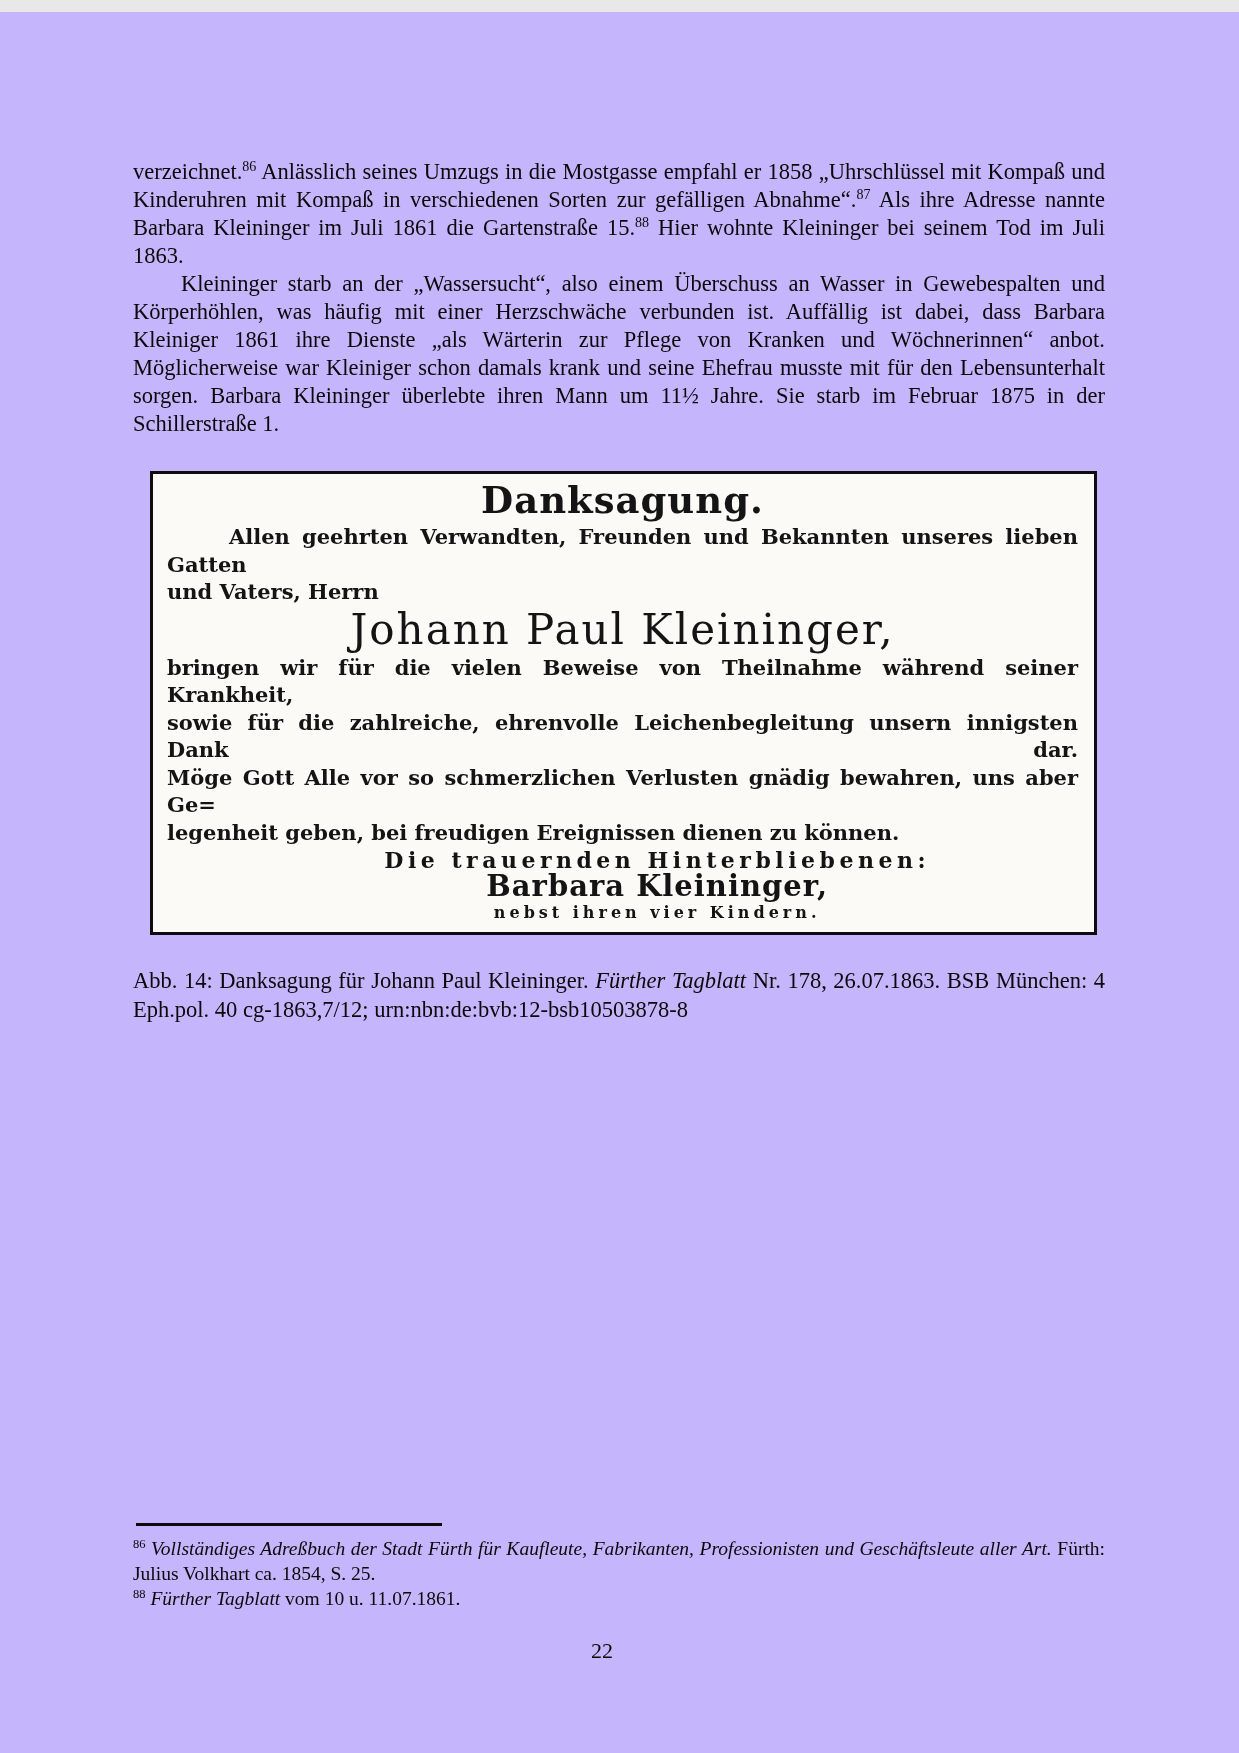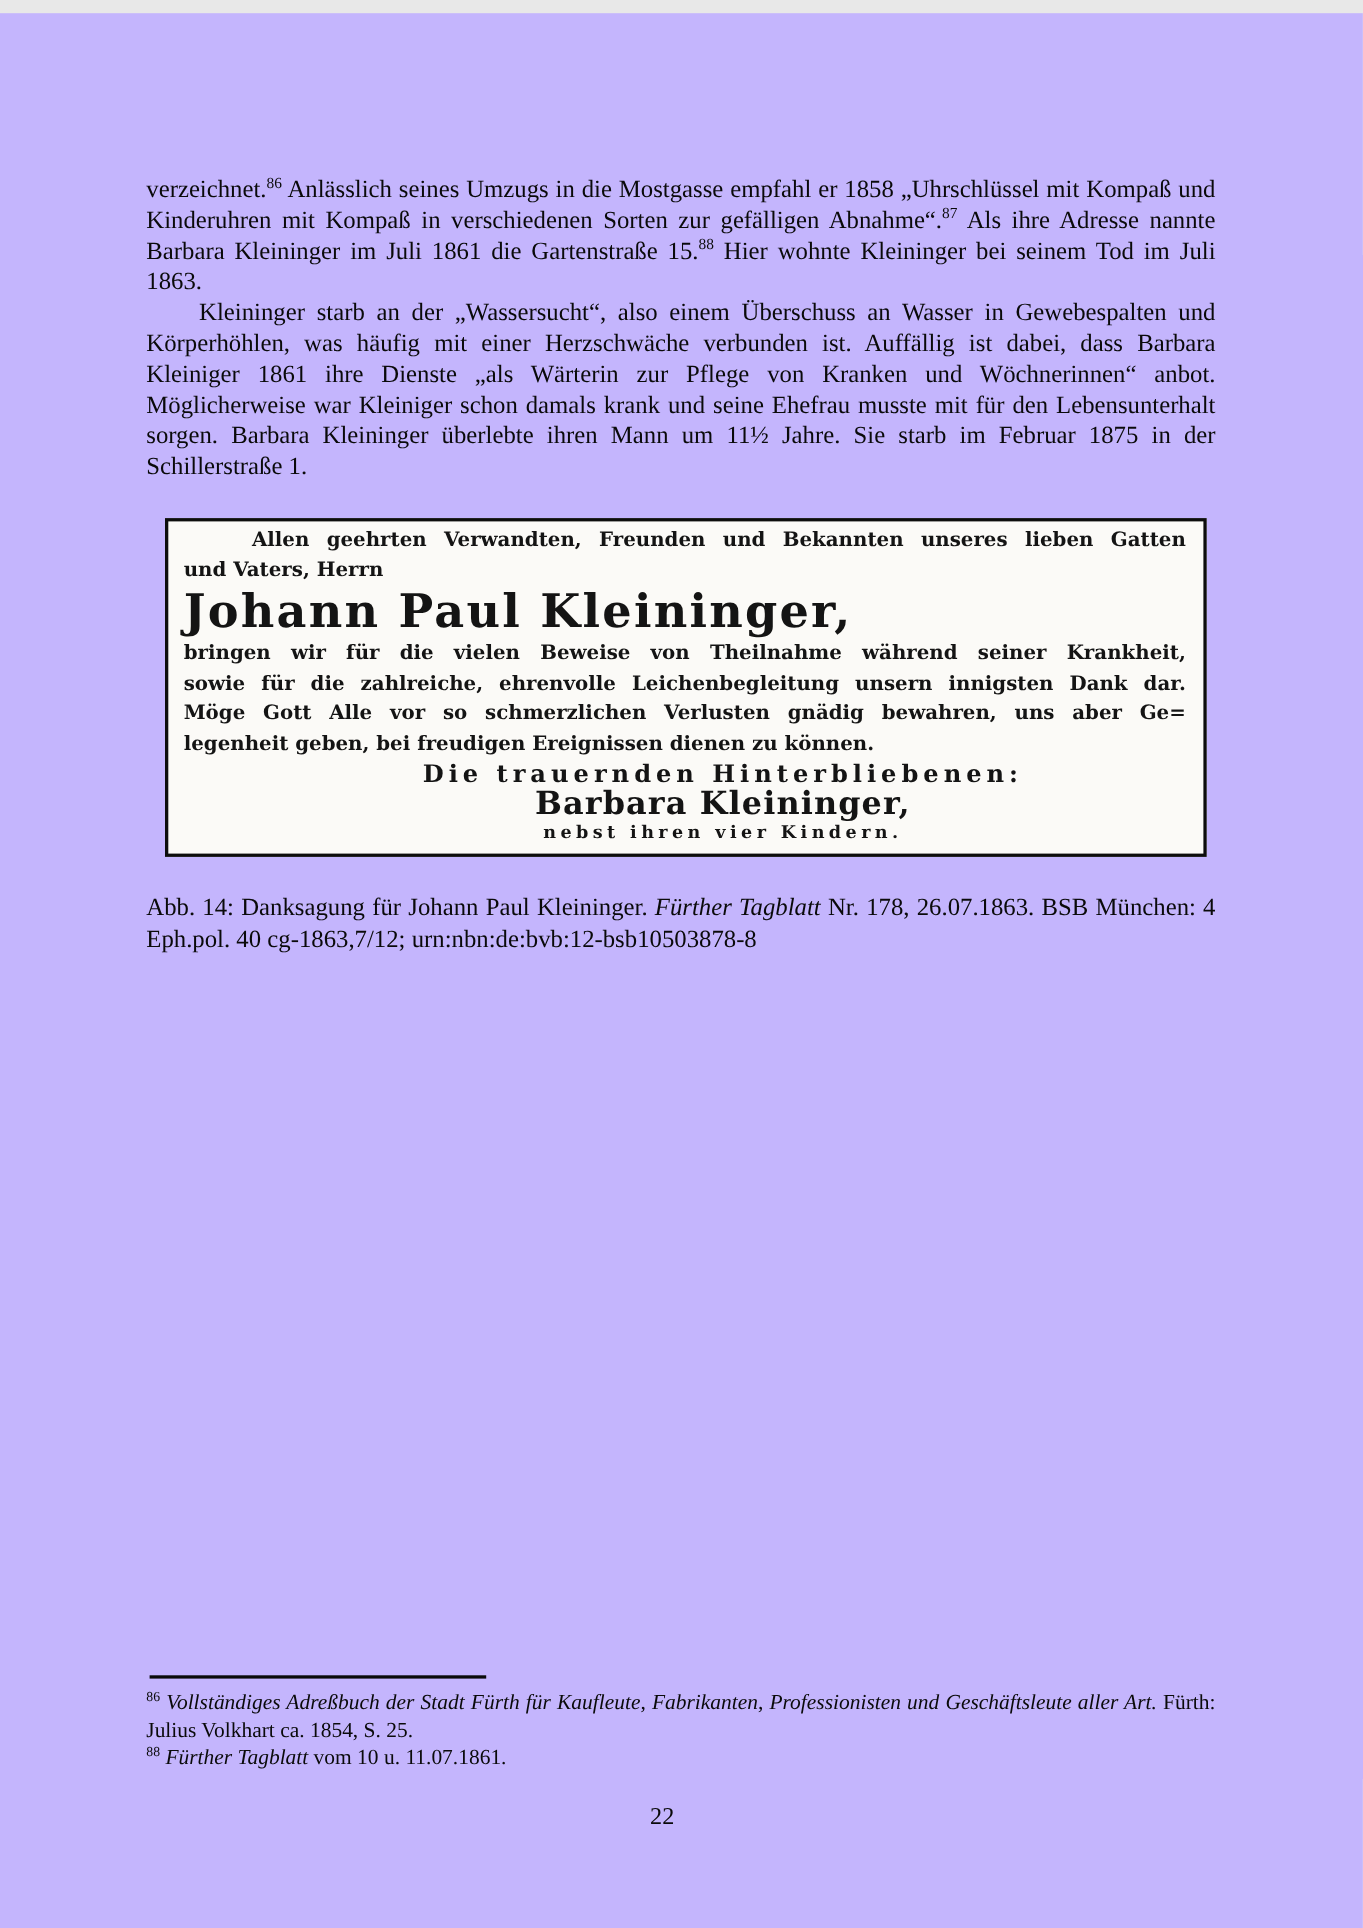--- a/index.html
+++ b/index.html
@@ -42,33 +42,34 @@
     color:#141414;
   }
   .clip-title{
     text-align:center;
     font-size:37px;
     line-height:46px;
     font-weight:bold;
     letter-spacing:1px;
   }
   .clip-line{
-    font-size:18px;
+    font-size:21px;
     line-height:27.5px;
     font-weight:bold;
   }
   .jlast{
     text-align:justify;
     text-align-last:justify;
   }
   .clip-indent{text-indent:62px;}
   .clip-name{
+    text-align:center;
     font-size:42px;
     line-height:48px;
-    font-weight:bold;
+    font-weight:normal;
     letter-spacing:2px;
   }
   .clip-signature{
     width:fit-content;
     margin:1px 148px 0 auto;
     text-align:center;
   }
   .sig-line1{
     font-size:22px;
     line-height:26px;
@@ -137,20 +138,21 @@
 
 <div class="page">
 
   <div class="content">
 
     <p class="bodytext"><span>verzeichnet.</span><sup>86</sup><span> Anlässlich seines Umzugs in die Mostgasse empfahl er 1858 „Uhrschlüssel mit Kompaß und Kinderuhren mit Kompaß in verschiedenen Sorten zur gefälligen Abnahme“.</span><sup>87</sup><span> Als ihre Adresse nannte Barbara Kleininger im Juli 1861 die Gartenstraße 15.</span><sup>88</sup><span> Hier wohnte Kleininger bei seinem Tod im Juli 1863.</span></p>
 
     <p class="bodytext indented"><span>Kleininger starb an der „Wassersucht“, also einem Überschuss an Wasser in Gewebespalten und Körperhöhlen, was häufig mit einer Herzschwäche verbunden ist. Auffällig ist dabei, dass Barbara Kleiniger 1861 ihre Dienste „als Wärterin zur Pflege von Kranken und Wöchnerinnen“ anbot. Möglicherweise war Kleiniger schon damals krank und seine Ehefrau musste mit für den Lebensunterhalt sorgen. Barbara Kleininger überlebte ihren Mann um 11½ Jahre. Sie starb im Februar 1875 in der Schillerstraße 1.</span></p>
 
     <div class="clipping">
+      <div class="clip-title">Danksagung.</div>
 
       <div class="clip-line jlast clip-indent">Allen geehrten Verwandten, Freunden und Bekannten unseres lieben Gatten</div>
       <div class="clip-line">und Vaters, Herrn</div>
 
       <div class="clip-name">Johann Paul Kleininger,</div>
 
       <div class="clip-line jlast">bringen wir für die vielen Beweise von Theilnahme während seiner Krankheit,</div>
       <div class="clip-line jlast">sowie für die zahlreiche, ehrenvolle Leichenbegleitung unsern innigsten Dank dar.</div>
       <div class="clip-line jlast">Möge Gott Alle vor so schmerzlichen Verlusten gnädig bewahren, uns aber Ge=</div>
       <div class="clip-line">legenheit geben, bei freudigen Ereignissen dienen zu können.</div>

